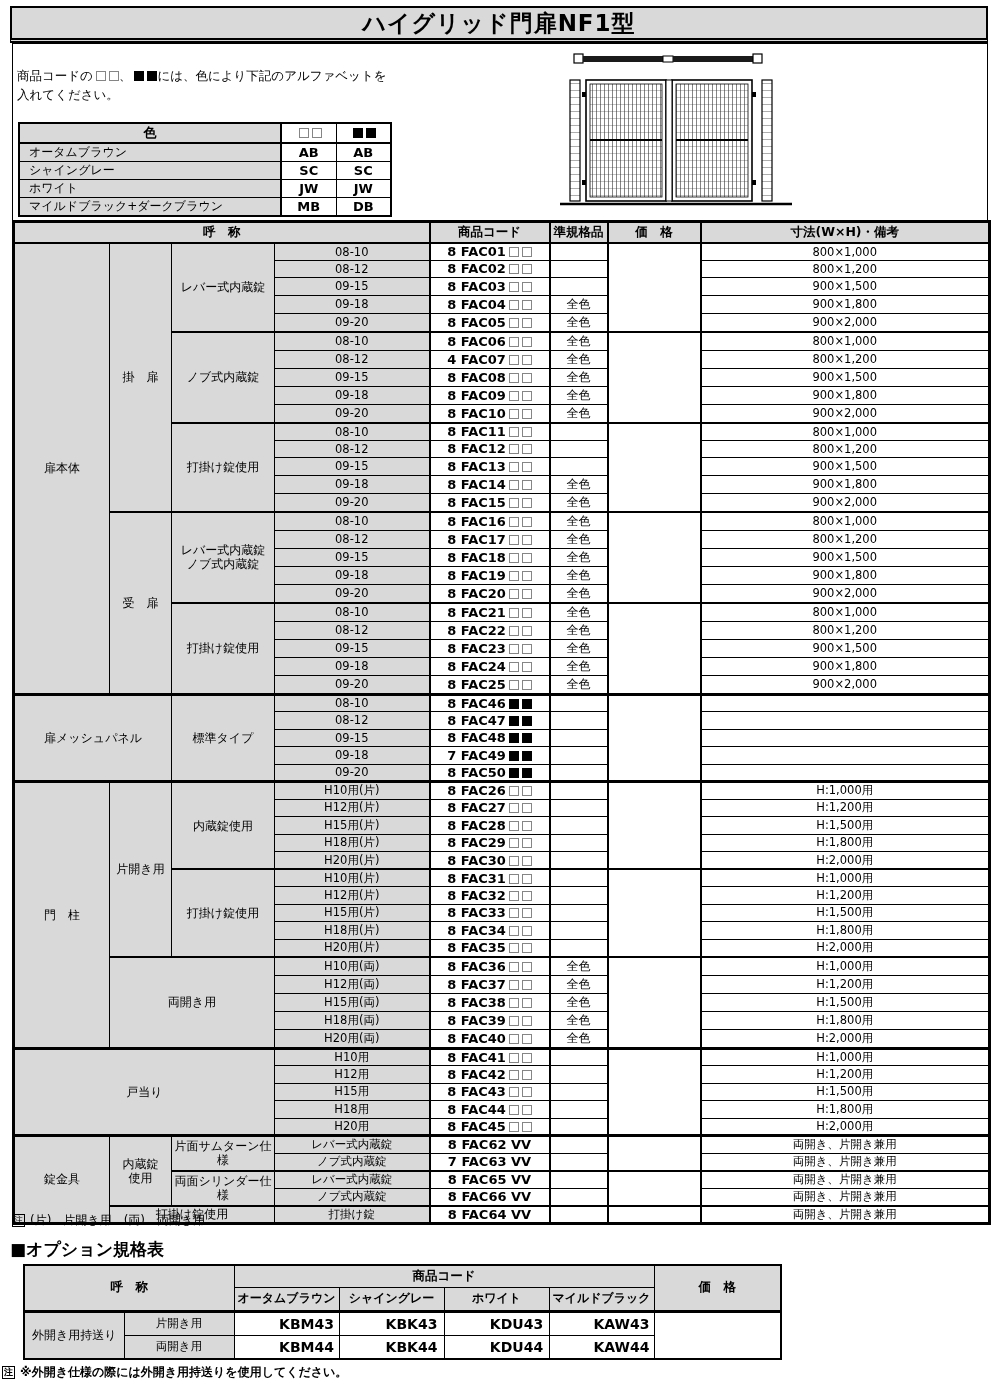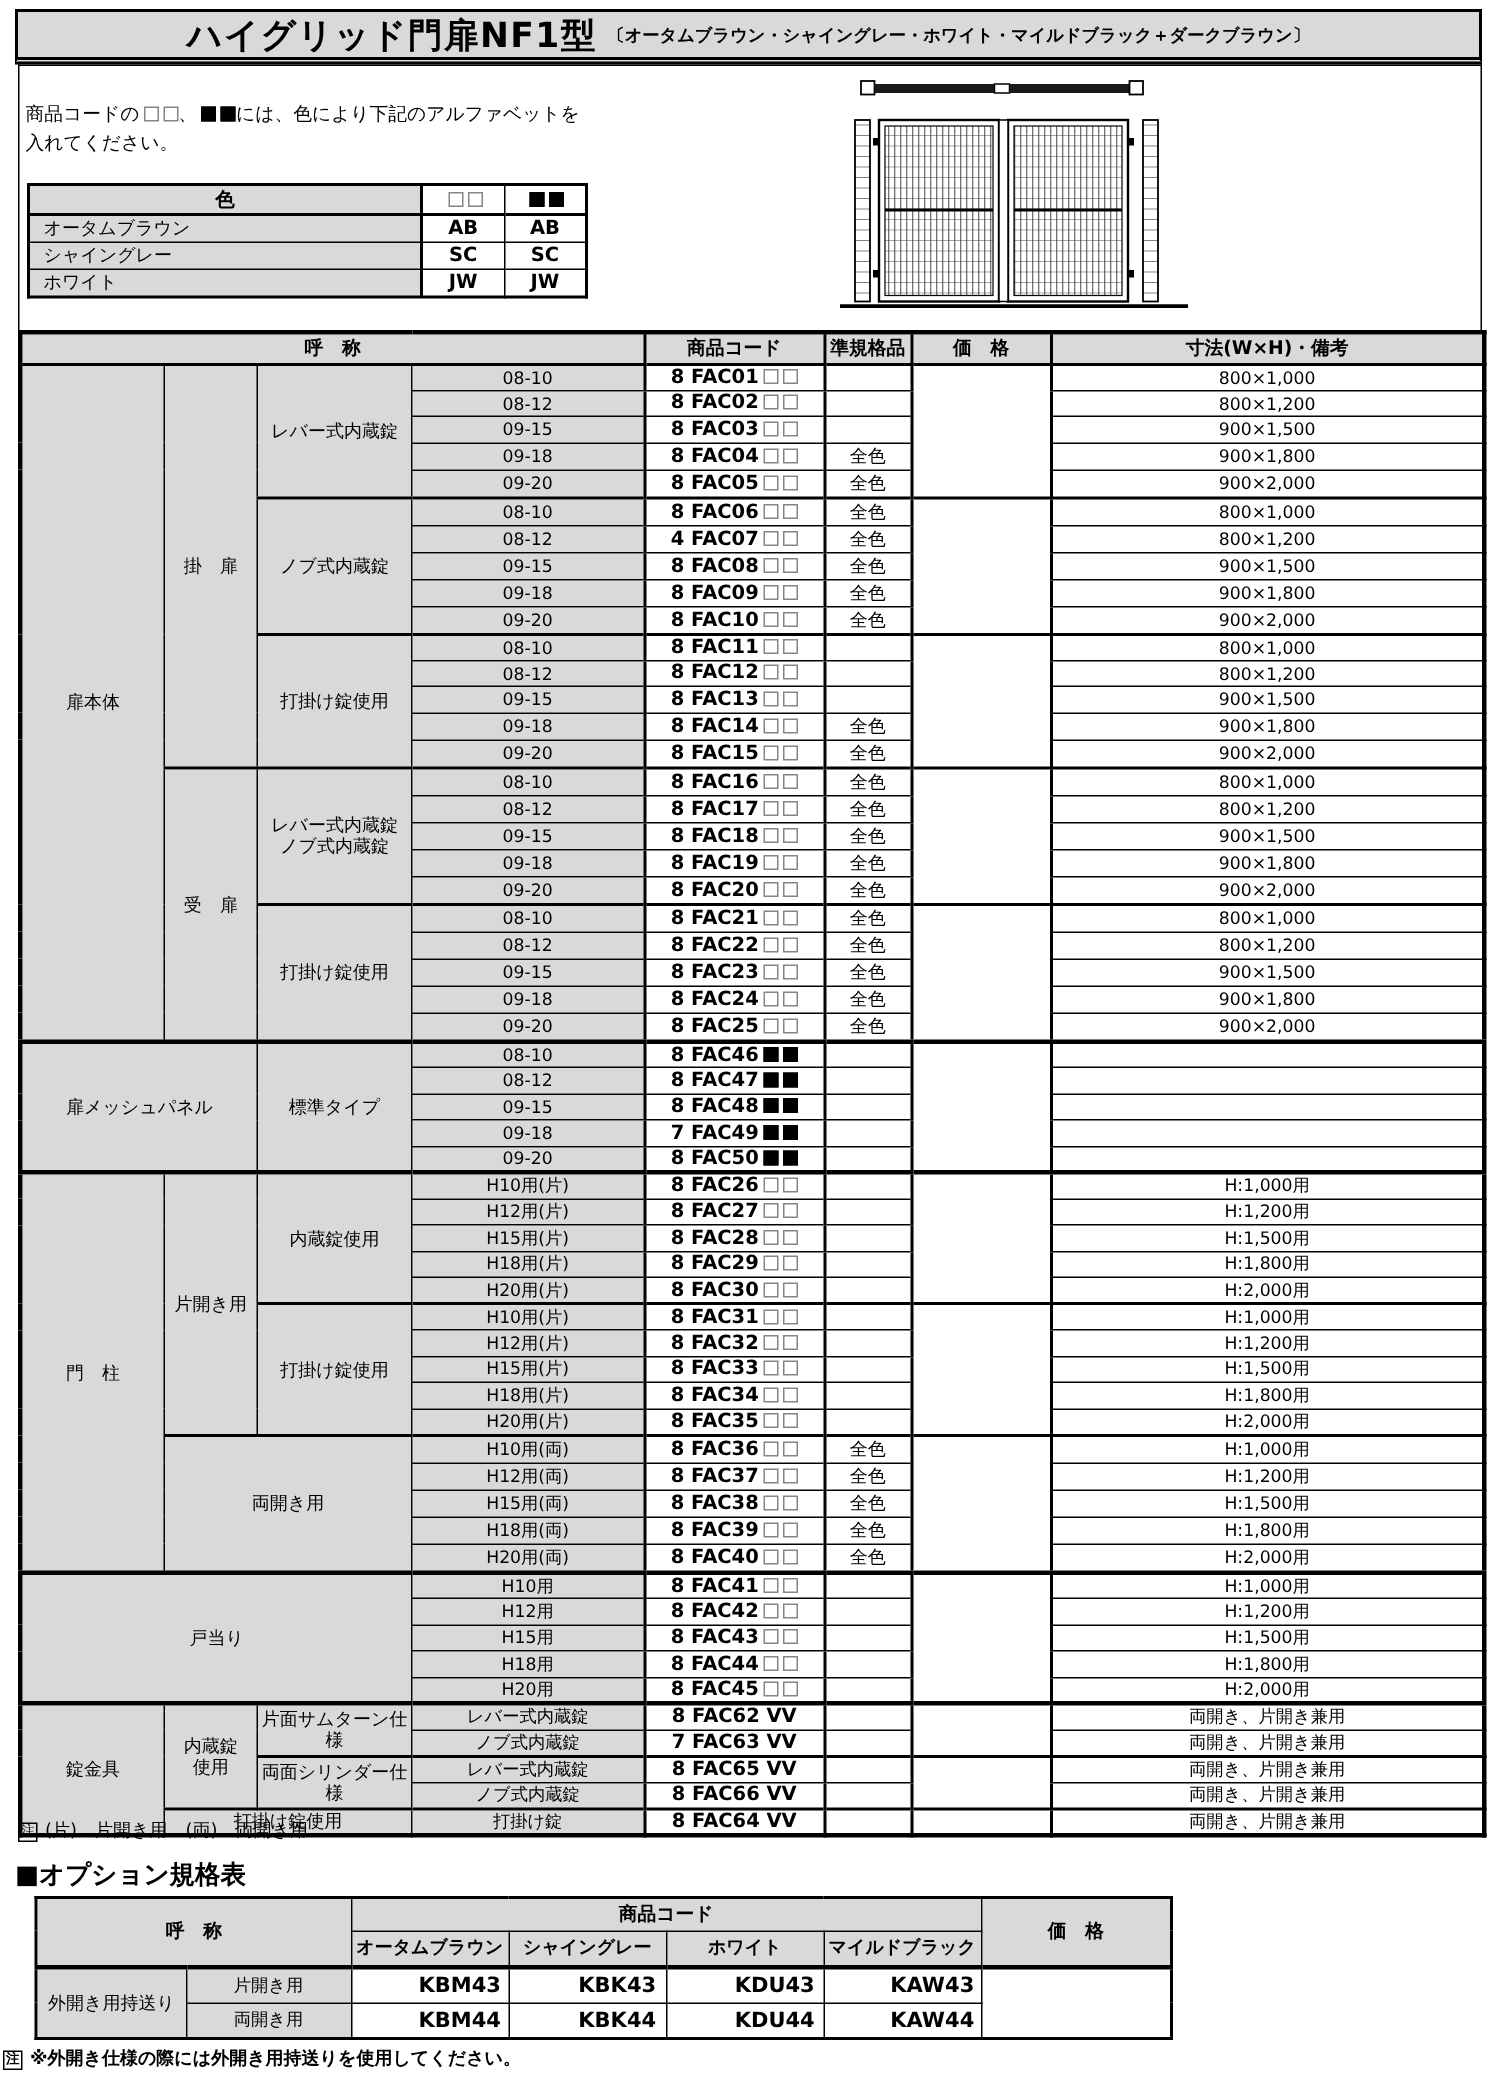--- a/index.html
+++ b/index.html
@@ -67,21 +67,20 @@
   .option-table td.price { border:1px solid #000; }
 
   
   .gate { left:560px; top:48px; }
 </style>
 </head>
 <body>
 
 <div class="abs title-bar">
   <span class="title-main">ハイグリッド門扉NF1型</span>
-  <span class="title-sub">〔オータムブラウン・シャイングレー・ホワイト・マイルドブラック＋ダークブラウン〕</span>
 </div>
 
 <div class="abs upper-box"></div>
 
 <div class="abs intro">
   <span>商品コードの</span><span class="sq"></span><span class="sq"></span><span>、</span><span class="sq solid"></span><span class="sq solid"></span><span>には、色により下記のアルファベットを</span>
   <br>
   <span>入れてください。</span>
 </div>
 
@@ -104,20 +103,25 @@
       </tr>
       <tr>
         <td class="cname"><span>シャイングレー</span></td>
         <td class="ccode bl"><span>SC</span></td>
         <td class="ccode"><span>SC</span></td>
       </tr>
       <tr>
         <td class="cname"><span>ホワイト</span></td>
         <td class="ccode bl"><span>JW</span></td>
         <td class="ccode"><span>JW</span></td>
+      </tr>
+      <tr>
+        <td class="cname"><span>マイルドブラック+ダークブラウン</span></td>
+        <td class="ccode bl"><span>MB</span></td>
+        <td class="ccode"><span>DB</span></td>
       </tr>
     </tbody>
   </table>
 
 <svg class="abs gate" width="232" height="170" viewBox="0 0 232 170">
   <defs>
     <pattern id="mesh" width="4" height="7" patternUnits="userSpaceOnUse">
       <path d="M0 0H4 M0.5 0V7" stroke="#333" stroke-width="0.6" fill="none"></path>
     </pattern>
     <pattern id="hl" width="6" height="7" patternUnits="userSpaceOnUse">

